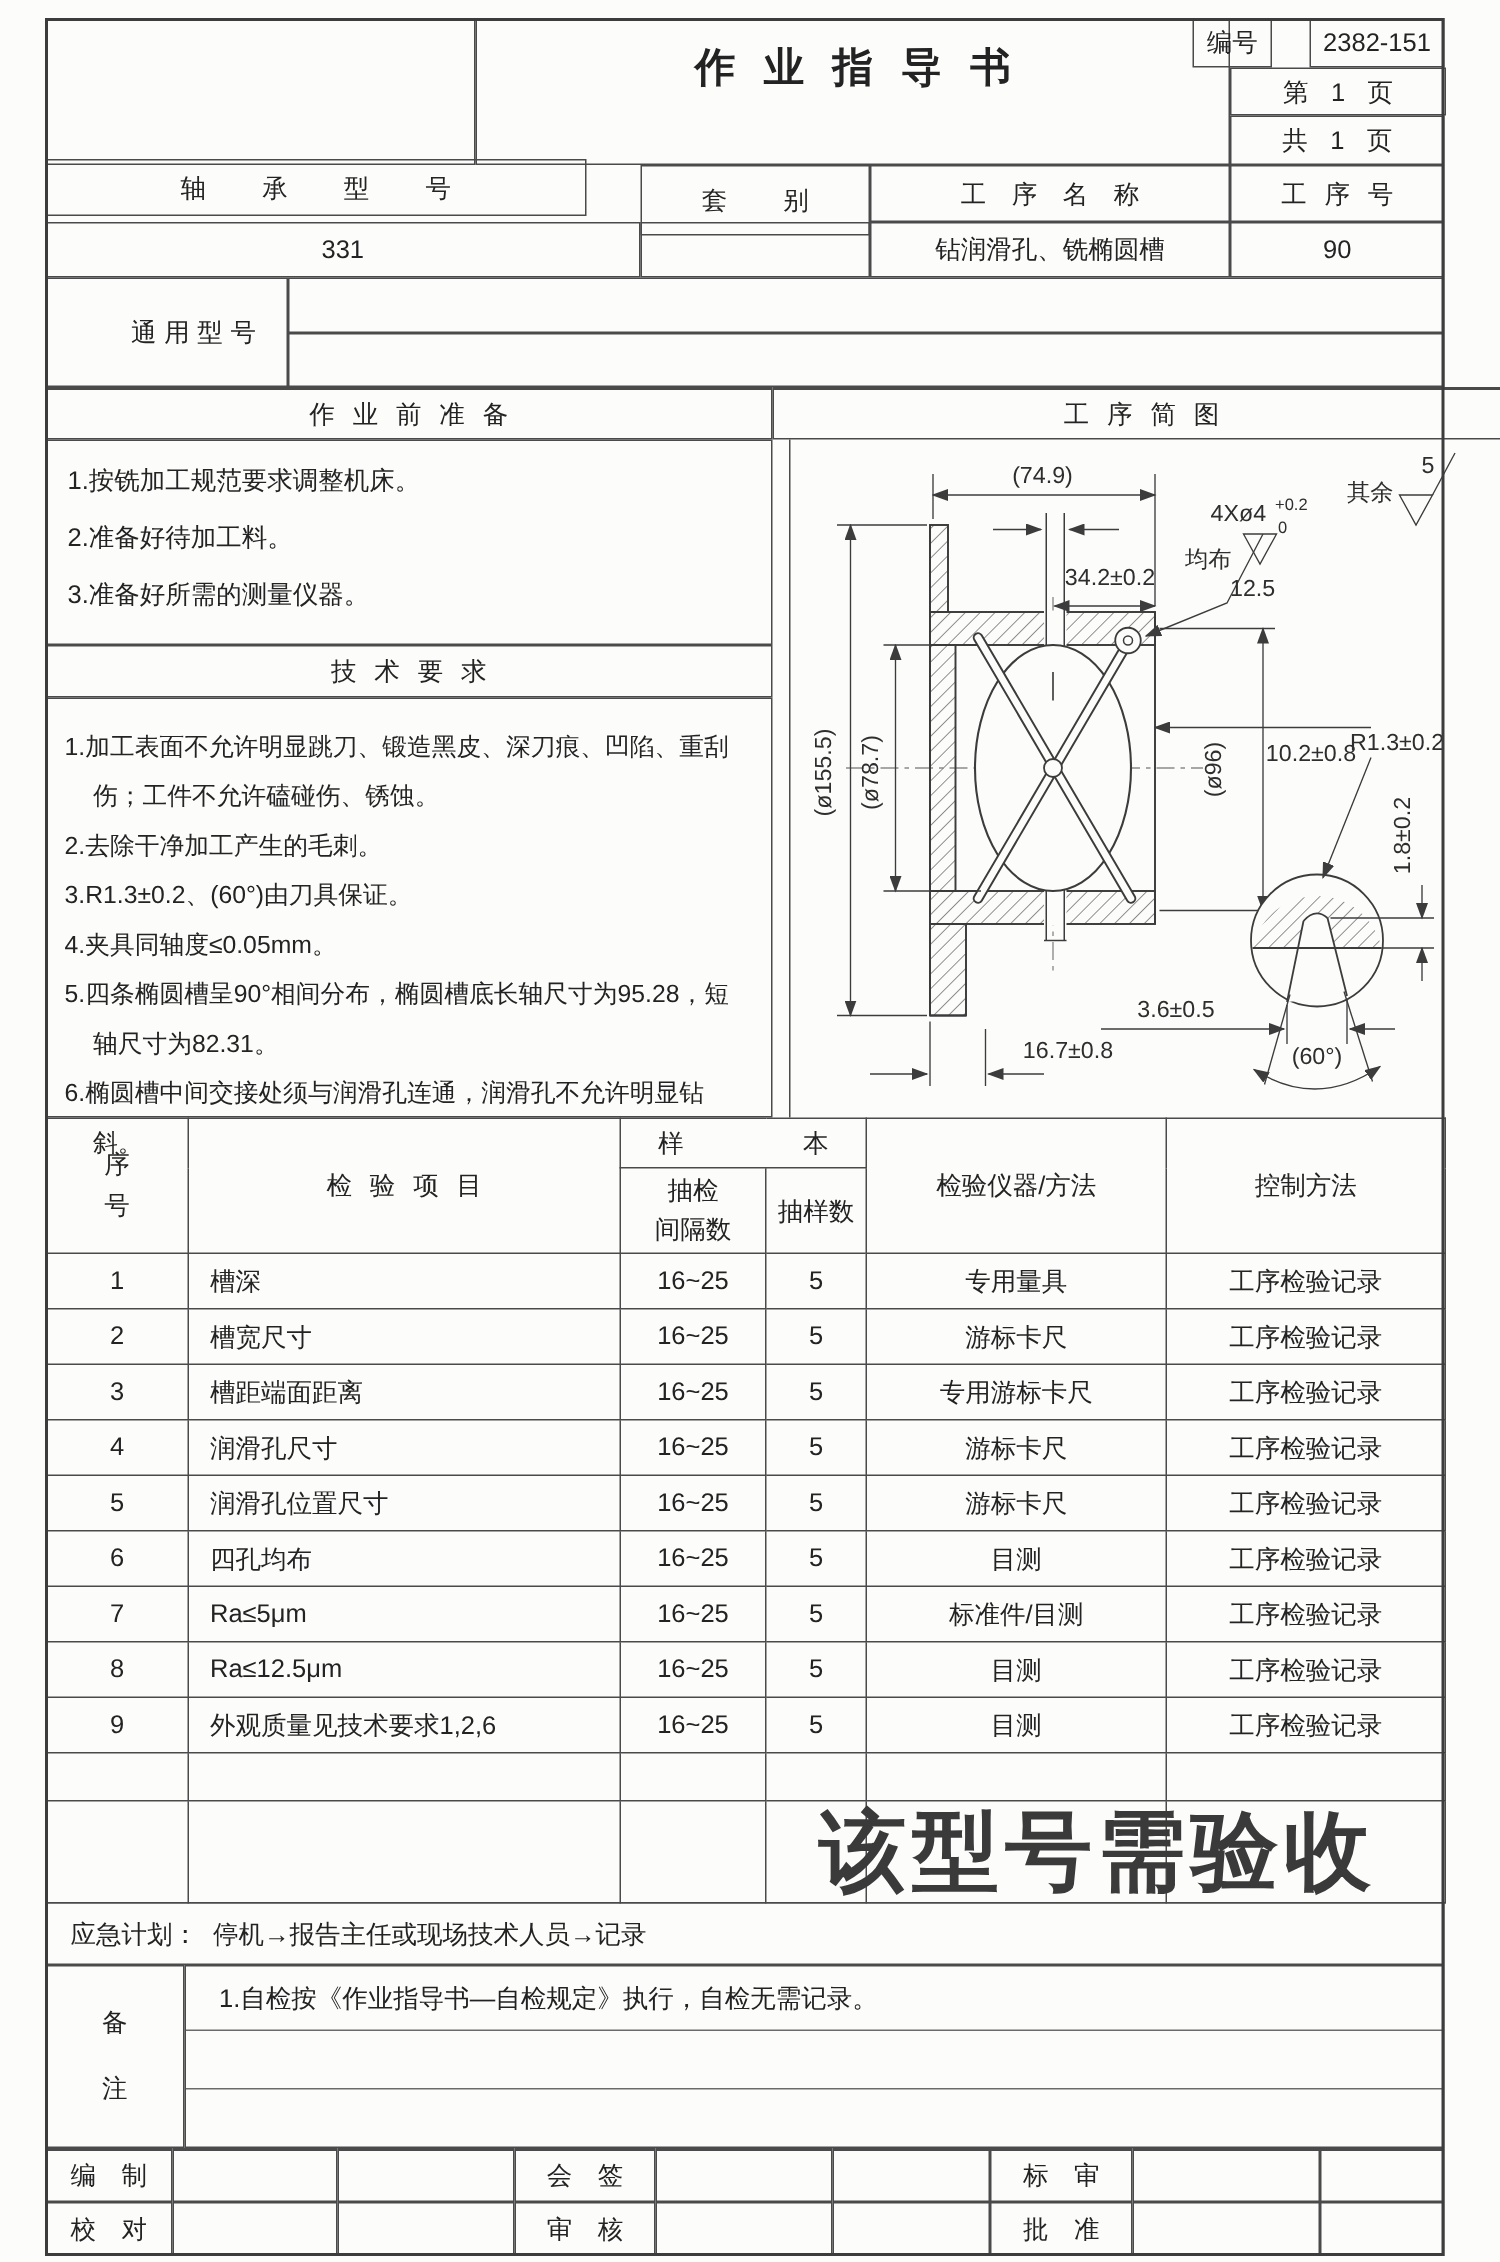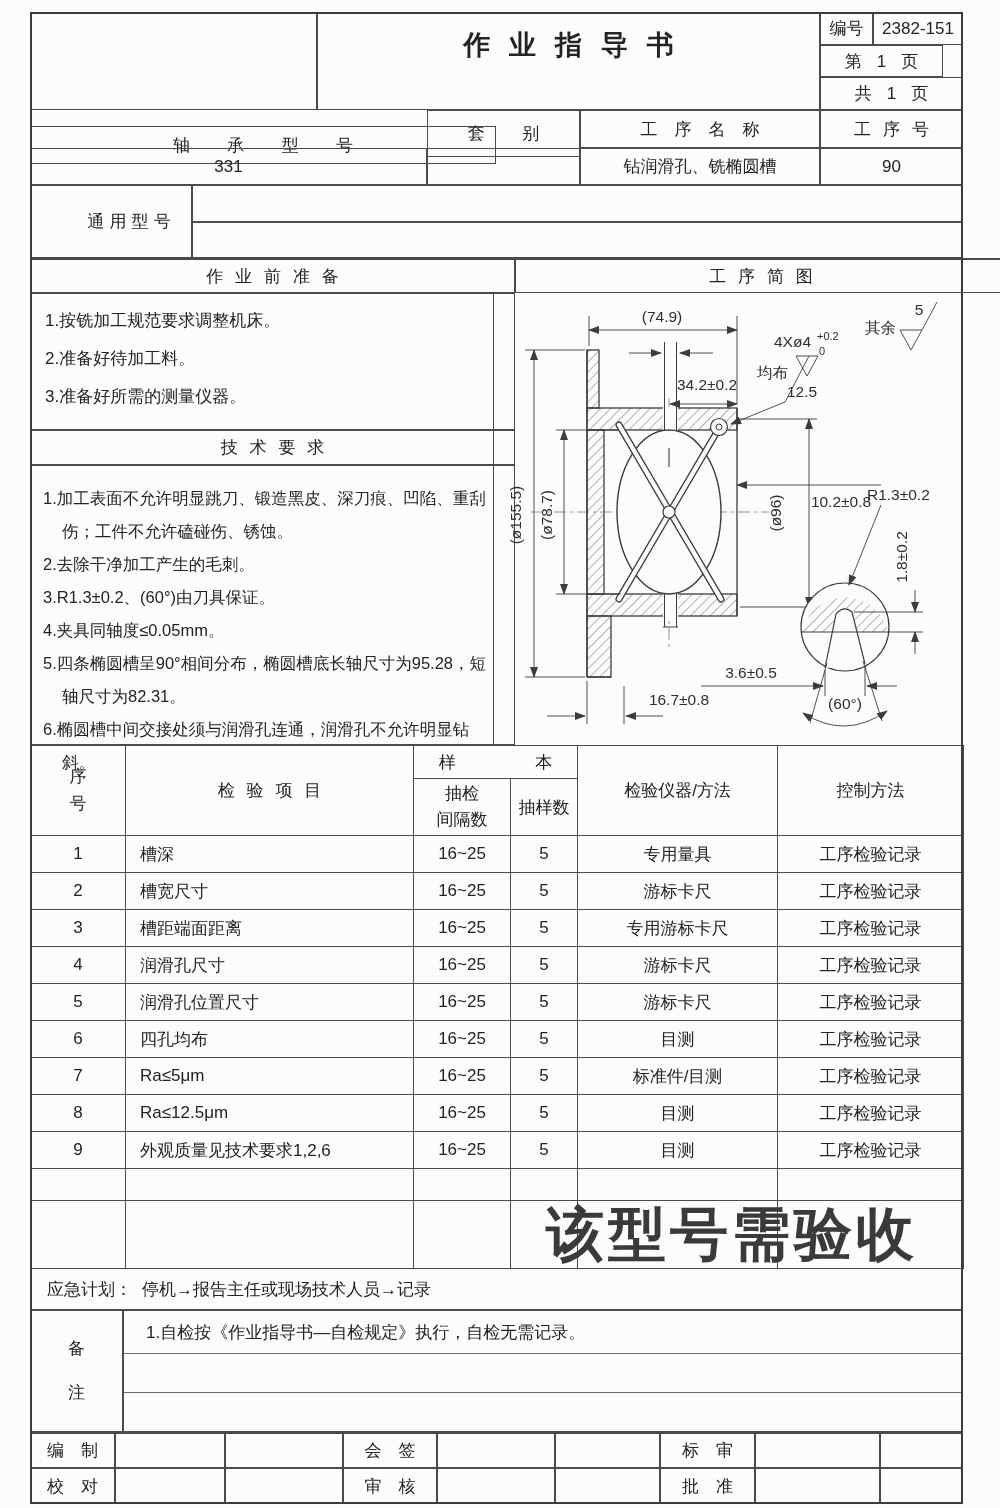--- a/index.html
+++ b/index.html
@@ -34,34 +34,34 @@
 </style>
 </head>
 <body>
 
 <div id="page">
 
   <div class="cell" style="left:30px;top:12px;width:287px;height:98px;"></div>
   <div class="cell title" style="left:317px;top:12px;width:503px;height:98px;align-items:flex-start;padding-top:14px;">
     <span class="ls1">作业指导书</span>
   </div>
-  <div class="cell" style="left:820px;top:12px;width:53px;height:33px;">
+  <div class="cell" style="left:795px;top:12px;width:53px;height:33px;">
     <span>编号</span>
   </div>
   <div class="cell" style="left:873px;top:12px;width:90px;height:33px;">
     <span>2382-151</span>
   </div>
-  <div class="cell" style="left:820px;top:45px;width:123px;height:32px;">
+  <div class="cell" style="left:820px;top:45px;width:144px;height:32px;">
     <span class="ls0">第 1 页</span>
   </div>
   <div class="cell" style="left:820px;top:77px;width:143px;height:33px;">
     <span class="ls0">共 1 页</span>
   </div>
 
-  <div class="cell" style="left:30px;top:126px;width:466px;height:38px;text-align:right;">
+  <div class="cell" style="left:30px;top:106px;width:361px;height:38px;text-align:right;">
     <span class="ls3">轴承型号</span>
   </div>
   <div class="cell" style="left:427px;top:110px;width:153px;height:47px;">
     <span class="ls3">套别</span>
   </div>
   <div class="cell" style="left:580px;top:110px;width:240px;height:38px;">
     <span class="ls2">工序名称</span>
   </div>
   <div class="cell" style="left:820px;top:110px;width:143px;height:38px;">
     <span class="ls1">工序号</span>
@@ -105,21 +105,21 @@
     <p>2.去除干净加工产生的毛刺。</p>
     <p>3.R1.3±0.2、(60°)由刀具保证。</p>
     <p>4.夹具同轴度≤0.05mm。</p>
     <p>5.四条椭圆槽呈90°相间分布，椭圆槽底长轴尺寸为95.28，短轴尺寸为82.31。</p>
     <p>6.椭圆槽中间交接处须与润滑孔连通，润滑孔不允许明显钻斜。</p>
   </div>
 
   <div class="cell" style="left:515px;top:258px;width:492px;height:35px;border-width:2px 1px 1px 1px;">
     <span class="ls1">工序简图</span>
   </div>
-  <div class="abs" style="left:493px;top:293px;width:448px;height:452px;border-left:1px solid #4a4a4a;">
+  <div class="abs" style="left:526px;top:293px;width:448px;height:452px;border-left:1px solid #4a4a4a;">
     <svg width="448" height="452" viewBox="515 293 448 452">
       <defs>
         <pattern id="ht" width="7" height="7" patternUnits="userSpaceOnUse" patternTransform="rotate(45)">
           <line x1="0" y1="0" x2="0" y2="7" stroke="#6b6b6b" stroke-width="1"></line>
         </pattern>
         <marker id="ma" markerWidth="11" markerHeight="8" refX="10" refY="4" orient="auto-start-reverse" markerUnits="userSpaceOnUse">
           <path d="M0,0 L11,4 L0,8 Z" fill="#3c3c3c"></path>
         </marker>
       </defs>
 

